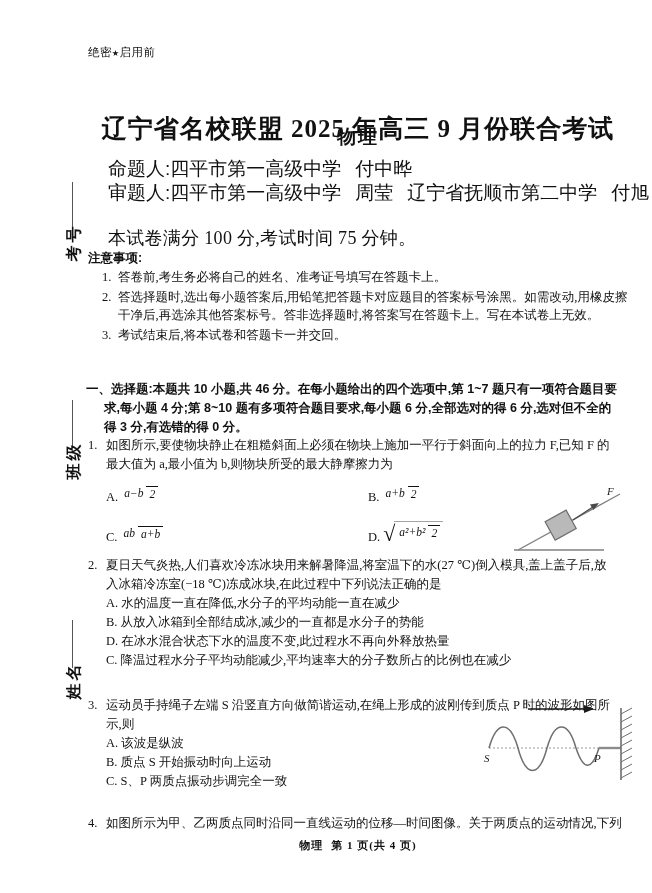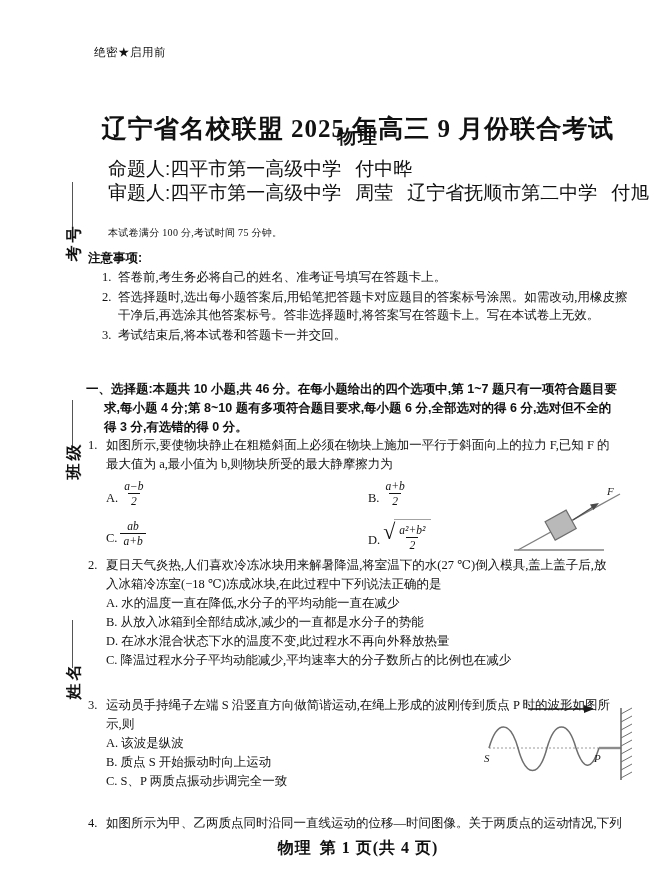--- a/index.html
+++ b/index.html
@@ -60,23 +60,22 @@
     top: 0;
     width: 552px;
     height: 893px;
   }
 
   .secret {
     position: absolute;
     left: 0px;
     top: 45px;
     font-size: 11.5px;
-    font-family: Liberation Serif, serif;
+    font-family: Liberation Mono, monospace;
     letter-spacing: 0.5px;
-    margin-left: 6px;
   }
 
   .doc-title {
     position: absolute;
     left: 0;
     top: 72px;
     width: 540px;
     text-align: center;
     font-size: 25px;
     font-weight: bold;
@@ -104,21 +103,21 @@
     line-height: 24px;
     font-weight: 500;
     white-space: nowrap;
   }
   .authors .sp { display: inline-block; width: 14px; }
 
   .fullmark {
     position: absolute;
     left: 20px;
     top: 226px;
-    font-size: 10px;
+    font-size: 18px;
     letter-spacing: 0.3px;
   }
 
   .notice-head {
     position: absolute;
     left: 0px;
     top: 250px;
     font-family: "Liberation Sans", "DejaVu Sans", sans-serif;
     font-size: 12.5px;
     font-weight: bold;
@@ -197,21 +196,21 @@
     font-style: italic;
     font-size: 12.5px;
   }
   .optcell .lbl {
     font-style: normal;
     margin-right: 3px;
     padding-top: 9px;
   }
   .frac {
     display: inline-flex;
-    flex-direction: column;
+    flex-direction: row;
     align-items: center;
     font-size: 11.5px;
     line-height: 14px;
   }
   .frac .num { padding: 0 3px; }
   .frac .den { padding: 0 3px; border-top: 1px solid #111; }
   .sqrt {
     display: inline-flex;
     align-items: stretch;
   }
@@ -243,21 +242,21 @@
     width: 172px;
     height: 92px;
   }
 
   .footer {
     position: absolute;
     left: 0;
     top: 838px;
     width: 540px;
     text-align: center;
-    font-size: 16px;
+    font-size: 11px;
     font-weight: bold;
     font-family: "Liberation Serif", serif;
     letter-spacing: 1px;
   }
   .footer .gap { display: inline-block; width: 8px; }
 </style>
 </head>
 <body>
 
 <div class="page">

